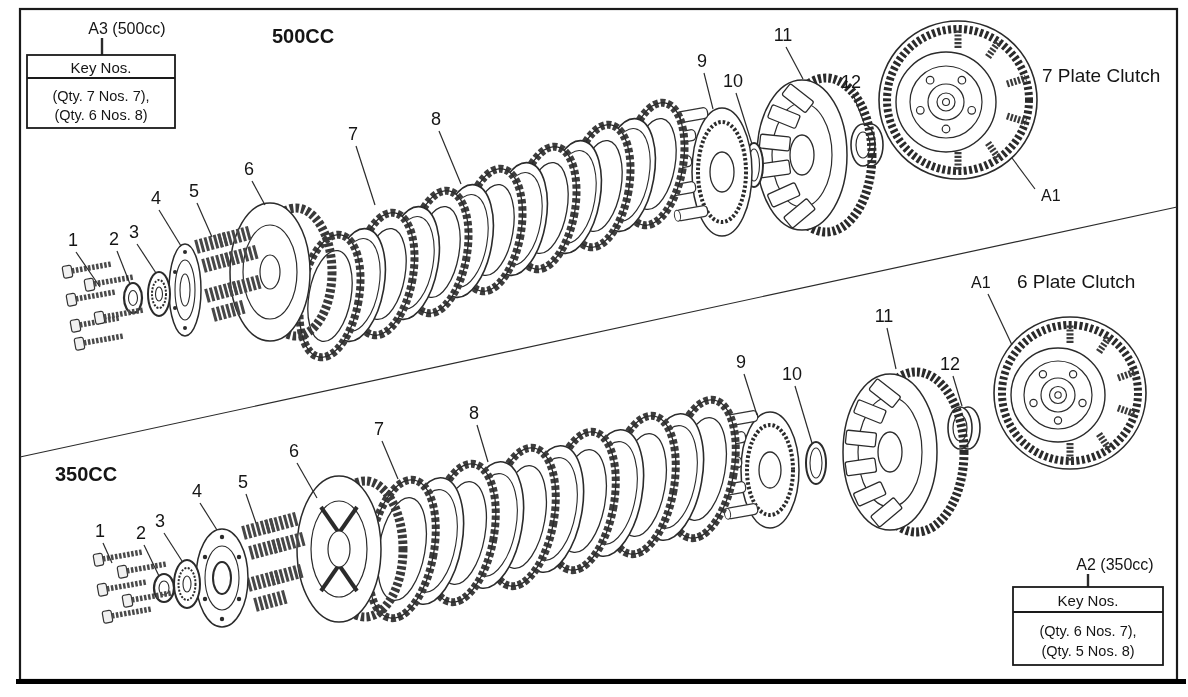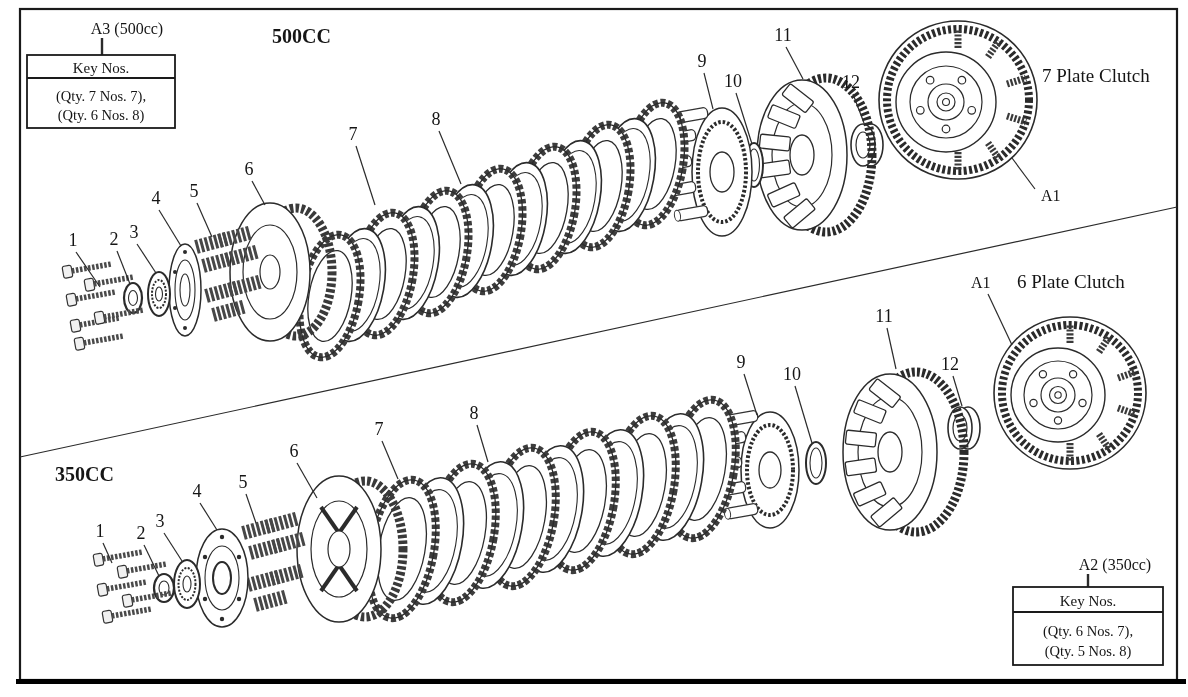--- a/index.html
+++ b/index.html
@@ -1,20 +1,20 @@
 <!DOCTYPE html>
 <html><head>
 <meta charset="utf-8">
 <style>
   html,body{margin:0;padding:0;background:#e8e8e8;}
   .page{
     position:relative;
     width:1188px;height:697px;
     background:#ffffff;
-    font-family:Liberation Serif, serif;
+    font-family:Liberation Sans, sans-serif;
     overflow:hidden;
   }
   svg{display:block;}
   text{fill:#151515;}
   .num{font-size:18px;}
   .eng{font-size:20px;font-weight:bold;}
   .boxhead{font-size:15px;}
   .boxline{font-size:14.5px;}
   .ref{font-size:16px;}
   .asm{font-size:19px;}

